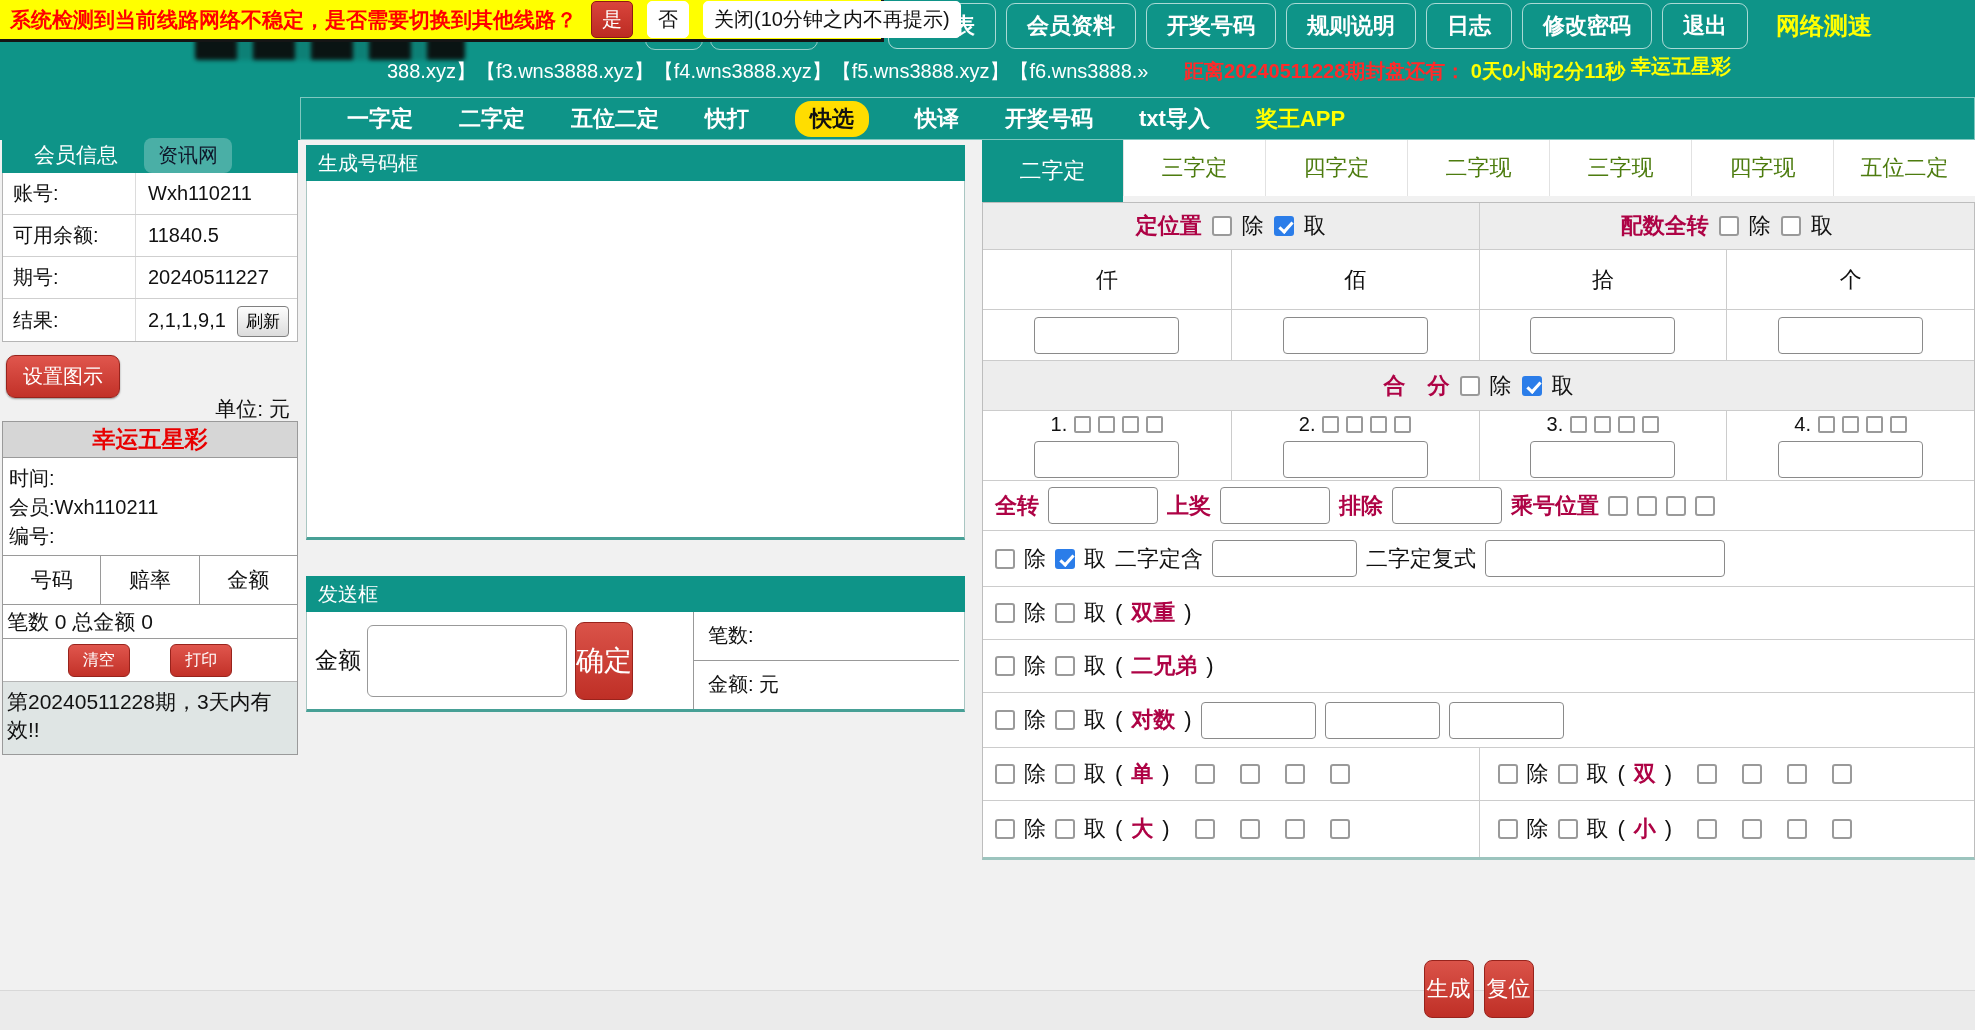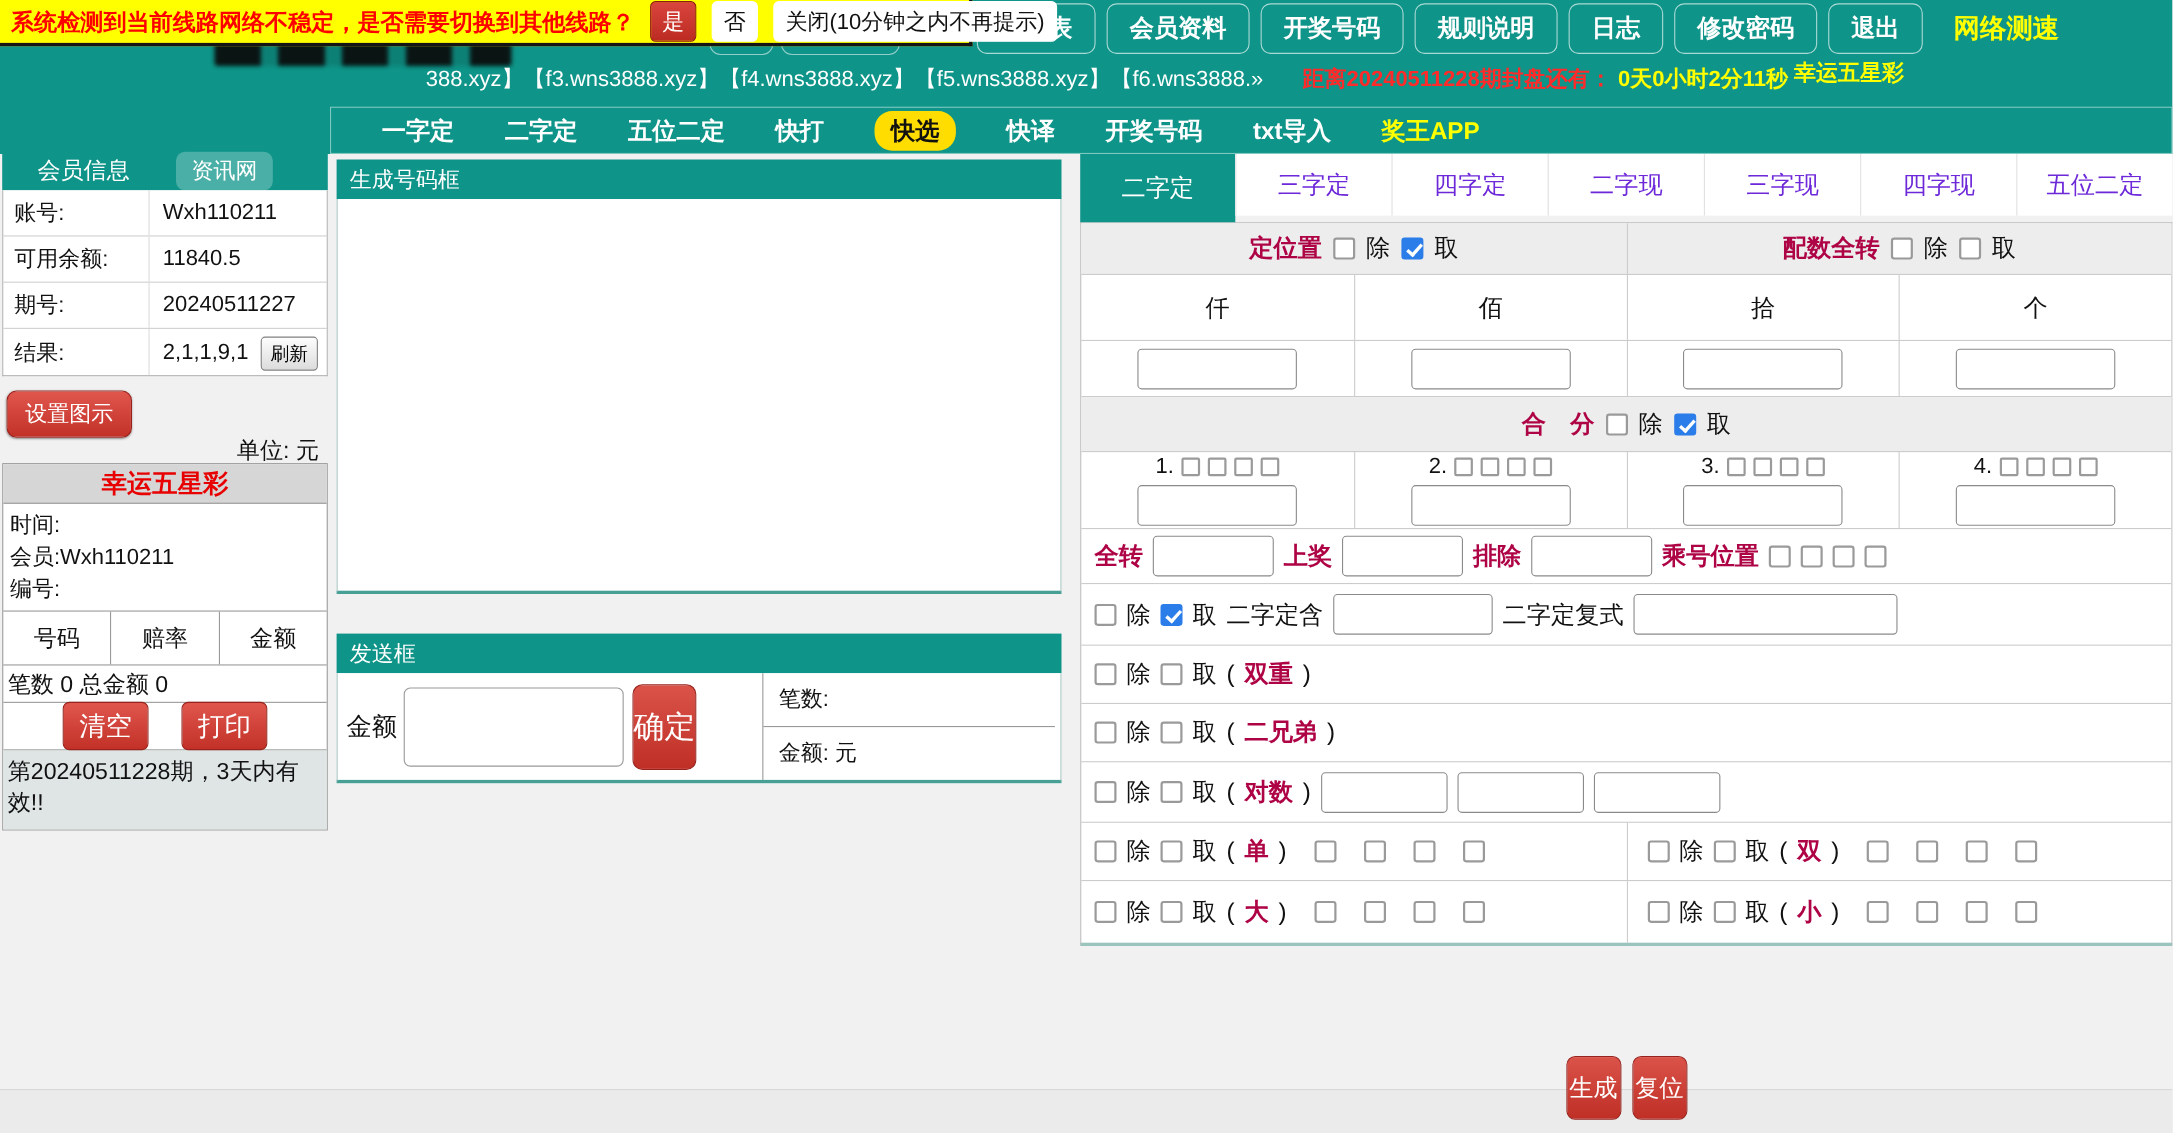--- a/index.html
+++ b/index.html
@@ -47,21 +47,21 @@
   .warn-msg { color:#ff0000; font-size:21px; font-weight:bold; white-space:nowrap; }
   .warn-yes { background:linear-gradient(#d9453c,#bc2b22); color:#fff; border:1px solid #8f1a12;
     border-radius:5px; font-size:20px; padding:4px 10px; cursor:pointer; }
   .warn-no, .warn-close { background:#fff; color:#111; border:1px solid #fff; border-radius:5px;
     font-size:20px; padding:4px 10px; cursor:pointer; white-space:nowrap; }
 
   
   .sidebar { position:absolute; left:2px; top:137px; width:296px; z-index:3; }
   .side-head { height:36px; background:#0e9488; display:flex; align-items:center; padding-left:32px; }
   .side-head .member-tab { color:#fff; font-size:21px; }
-  .side-head .info-btn { margin-left:42px; background:rgba(255,255,255,.25); color:#ffffff; border:none;
+  .side-head .info-btn { margin-left:26px; background:rgba(255,255,255,.25); color:#0f172a; border:none;
     border-radius:8px; font-size:20px; padding:4px 14px; cursor:pointer; }
 
   .info-table { background:#fff; border:1px solid #b5b5b5; border-top:none; }
   .info-row { display:flex; height:42px; align-items:center; border-bottom:1px solid #cfcfcf; position:relative; }
   .info-row:last-child { border-bottom:none; }
   .info-label { width:133px; padding-left:10px; font-size:20px; color:#111; border-right:1px solid #dcdcdc; height:100%; display:flex; align-items:center; }
   .info-value { padding-left:12px; font-size:20px; color:#111; }
   .refresh-btn { position:absolute; right:8px; top:7px; background:linear-gradient(#fdfdfd,#dcdcdc);
     border:1px solid #808080; border-radius:4px; font-size:17px; padding:3px 8px; cursor:pointer; }
 
@@ -77,21 +77,21 @@
   .lp-lines { padding:6px 0 4px 6px; }
   .lp-lines div { font-size:20px; color:#111; line-height:29px; }
   .lp-cols { display:flex; border-top:1px solid #9a9a9a; border-bottom:1px solid #9a9a9a; height:50px; }
   .lp-col { flex:1; display:flex; align-items:center; justify-content:center; font-size:21px; color:#111;
     border-right:1px solid #9a9a9a; }
   .lp-col:last-child { border-right:none; }
   .lp-summary { height:34px; display:flex; align-items:center; padding-left:4px; font-size:21px; color:#111;
     border-bottom:1px solid #9a9a9a; }
   .lp-buttons { height:42px; display:flex; align-items:center; justify-content:space-evenly; padding:0 24px; }
   .small-red-btn { background:linear-gradient(#e0564d,#c23128); color:#fff; border:1px solid #98231c;
-    border-radius:6px; font-size:24px; padding:5px 14px; cursor:pointer; }
+    border-radius:6px; font-size:16px; padding:5px 14px; cursor:pointer; }
   .lp-note { background:#dfe5e4; border-top:1px solid #b5b5b5; padding:6px 4px 10px 4px; font-size:21px; color:#111; line-height:28px; }
 
   
   .midcol { position:absolute; left:306px; top:145px; width:659px; z-index:3; }
   .panel-head { height:36px; background:#0e9488; color:#fff; font-size:20px; display:flex; align-items:center; padding-left:12px; }
   .gen-body { height:359px; background:#fff; border:1px solid #a9c6c2; border-top:none; border-bottom:3px solid #47a096; }
   .send-panel { position:absolute; left:0; top:431px; width:659px; }
   .send-body { position:relative; height:100px; background:#fff; border:1px solid #a9c6c2; border-top:none;
     border-bottom:3px solid #47a096; }
   .send-left { position:absolute; left:0; top:0; width:386px; height:100%; display:flex; align-items:center; padding-left:8px; }
@@ -100,21 +100,21 @@
   .confirm-btn { width:58px; height:78px; margin-left:8px; background:linear-gradient(#da5349,#bf2f26);
     color:#fff; border:1px solid #98231c; border-radius:9px; font-size:28px; cursor:pointer; }
   .send-right { position:absolute; left:386px; top:0; right:5px; height:100%; border-left:1px solid #999; }
   .send-right .srow { height:50%; display:flex; align-items:center; padding-left:14px; font-size:20px; color:#111; }
   .send-right .srow:first-child { border-bottom:1px solid #999; }
 
   
   .rightpanel { position:absolute; left:982px; top:140px; width:993px; z-index:3; }
   .rtabs { display:flex; height:62px; }
   .rtab { flex:1; display:flex; align-items:center; justify-content:center; font-size:22px; cursor:pointer;
-    background:#fff; color:#6d28d9; height:56px; border-left:1px solid #e2e2e2; }
+    background:#fff; color:#4d7c0f; height:56px; border-left:1px solid #e2e2e2; }
   .rtab:first-child { border-left:none; }
   .rtab.active { background:#0e9488; color:#fff; height:62px; }
 
   .rbox { border:1px solid #bdbdbd; border-bottom:3px solid #9cc4be; background:#fff; }
   .rrow { border-bottom:1px solid #cccccc; display:flex; align-items:center; }
   .rrow:last-child { border-bottom:none; }
   .gray { background:#ededed; }
 
   .half { width:50%; height:100%; display:flex; align-items:center; justify-content:center; gap:10px; }
   .half.bordered { border-left:1px solid #cccccc; }

